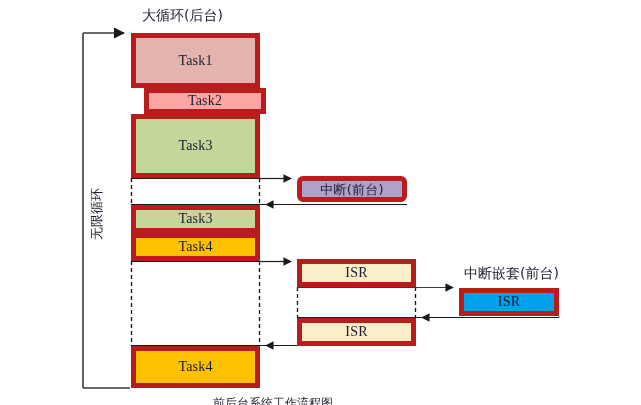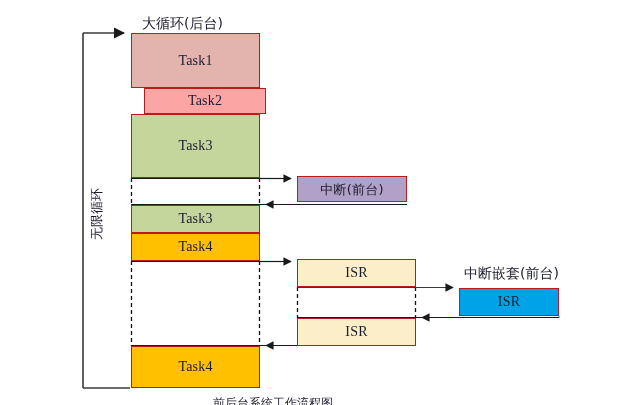--- a/index.html
+++ b/index.html
@@ -20,33 +20,34 @@
     position: absolute;
     left: 0; top: 0;
     width: 641px;
     height: 405px;
   }
 
   
   .blk {
     position: absolute;
     box-sizing: border-box;
-    border: 1px solid #b91c1c;
+    border: 5px solid #b91c1c;
     display: flex;
     align-items: center;
     justify-content: center;
     font-size: 14px;
     line-height: 1;
     letter-spacing: 0.2px;
     color: #1c1c30;
     white-space: nowrap;
   }
   .blk.cjk {
     font-family: "DejaVu Sans", "Liberation Sans", sans-serif;
     font-size: 13px;
+    border-radius: 6px;
   }
 
   
   .lbl {
     position: absolute;
     font-family: "DejaVu Sans", "Liberation Sans", sans-serif;
     font-size: 14px;
     color: #1c1c30;
     white-space: nowrap;
     line-height: 1;
@@ -127,21 +128,21 @@
 
       <line x1="559" y1="316.5" x2="559" y2="317.5" stroke="#1a1a1a" stroke-width="1.2"></line>
       <line x1="559" y1="317.5" x2="422" y2="317.5" stroke="#1a1a1a" stroke-width="1.2" marker-end="url(#arrowL)"></line>
       <line x1="297" y1="317.5" x2="422" y2="317.5" stroke="#1a1a1a" stroke-width="1.2"></line>
 
       <line x1="416" y1="345.5" x2="266" y2="345.5" stroke="#1a1a1a" stroke-width="1.2" marker-end="url(#arrowL)"></line>
       <line x1="131" y1="345.5" x2="266" y2="345.5" stroke="#1a1a1a" stroke-width="1.2"></line>
     </g>
   </svg>
 
-  <div class="lbl" style="left:142px; top:16px;">大循环(后台)</div>
+  <div class="lbl" style="left:142px; top:8px;">大循环(后台)</div>
 
   <div class="lbl-vert" style="left:90px; top:240px;">无限循环</div>
 
   <div class="lbl" style="left:448px; top:266px;margin-left:16px;">中断嵌套(前台)</div>
 
   <div class="blk" style="left:131px; top:33px; width:129px; height:55px; background:#e3b4ae;">Task1</div>
 
   <div class="blk" style="left:144px; top:88px; width:122px; height:26px; background:#fca5a5;">Task2</div>
 
   <div class="blk" style="left:131px; top:114px; width:129px; height:64px; background:#c5d69c;">Task3</div>

